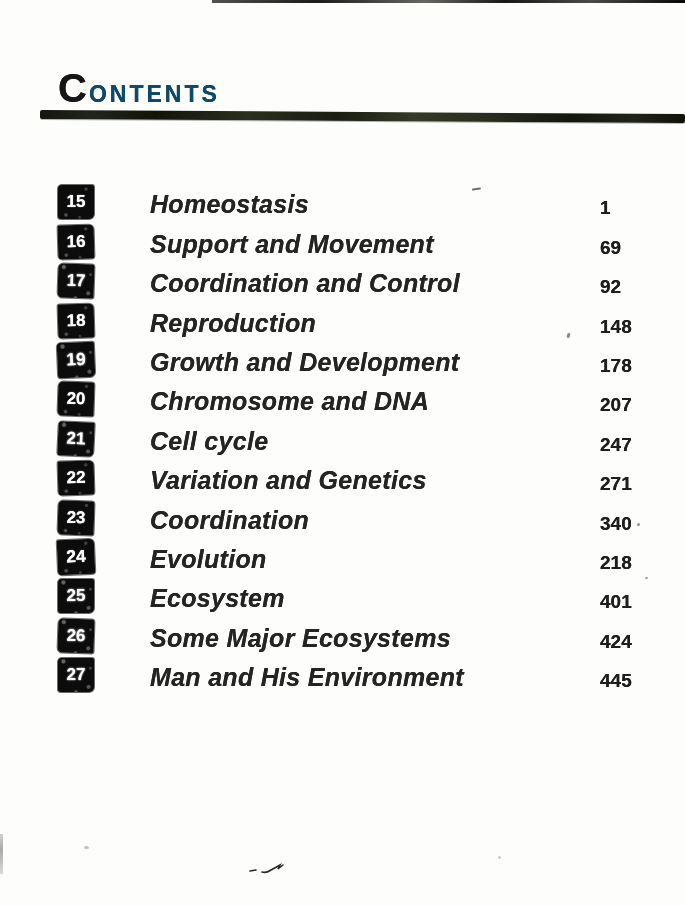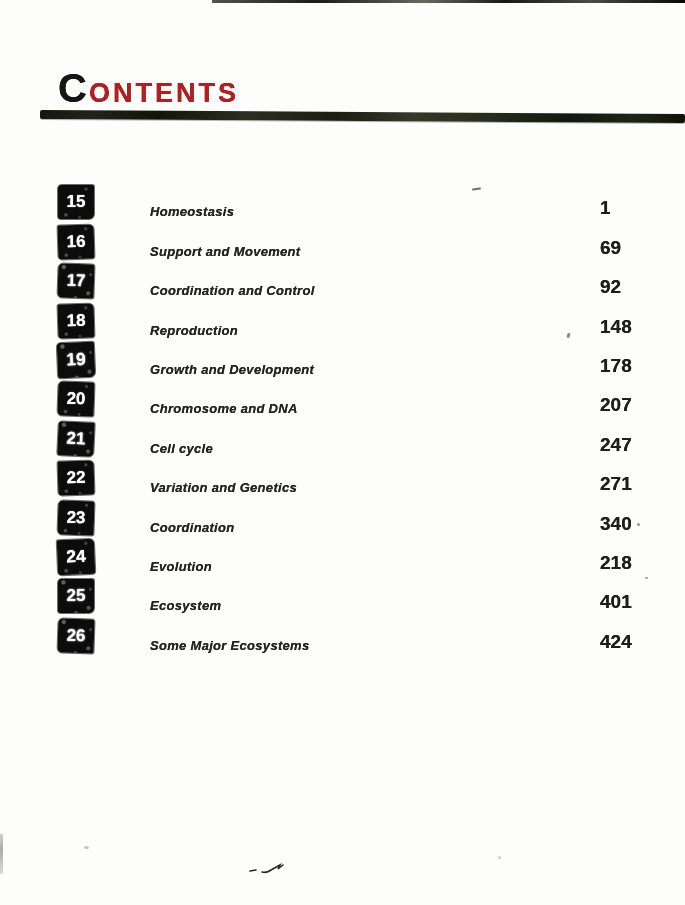--- a/index.html
+++ b/index.html
@@ -43,24 +43,24 @@
     white-space: nowrap;
   }
   .title-initial {
     font-size: 40px;
     font-weight: 800;
     letter-spacing: 2px;
     color: #161616;
     text-shadow: 0 0 0.6px #161616;
   }
   .title-rest {
-    font-size: 27px;
+    font-size: 23px;
     font-weight: 800;
     letter-spacing: 3px;
-    color: #b91c1c;
+    color: #0c4a6e;
     text-shadow: 0 0 0.6px #1a1a1a;
   }
 
   
   .title-rule {
     position: absolute;
     left: 40px;
     top: 112px;
     width: 645px;
     height: 9px;
@@ -118,21 +118,21 @@
   .toc-row:nth-child(13) .chapter-badge {
     background-image:
       radial-gradient(circle at 15% 10%, rgba(255,255,255,0.35) 1.4px, transparent 2.8px),
       radial-gradient(circle at 85% 85%, rgba(255,255,255,0.3) 1.4px, transparent 2.6px),
       radial-gradient(circle at 50% 100%, rgba(255,255,255,0.3) 1.2px, transparent 2.4px),
       radial-gradient(circle at 90% 30%, rgba(255,255,255,0.22) 1px, transparent 2px);
     text-shadow: 0 0 2px #fff;
   }
   .chapter-title {
     margin-left: 56px;
-    font-size: 13px;
+    font-size: 25px;
     font-weight: 700;
     font-style: italic;
     letter-spacing: 0.3px;
     color: #242424;
     text-shadow: 0 0 0.5px #2a2a2a;
     white-space: nowrap;
   }
   .page-number {
     position: absolute;
     left: 542px;
@@ -257,20 +257,27 @@
     </div>
 
     <div class="toc-row">
       <span class="chapter-badge">
         <span>26</span>
       </span>
       <span class="chapter-title">Some Major Ecosystems</span>
       <span class="page-number">424</span>
     </div>
 
+    <div class="toc-row">
+      <span class="chapter-badge">
+        <span>27</span>
+      </span>
+      <span class="chapter-title">Man and His Environment</span>
+      <span class="page-number">445</span>
+    </div>
   </div>
 
   <span class="speck speck-dash"></span>
   <span class="speck speck-comma"></span>
   <span class="speck speck-dot-1"></span>
   <span class="speck speck-dot-2"></span>
   <span class="speck speck-dot-3"></span>
   <span class="speck speck-dot-4"></span>
   <span class="speck speck-edge"></span>
 

